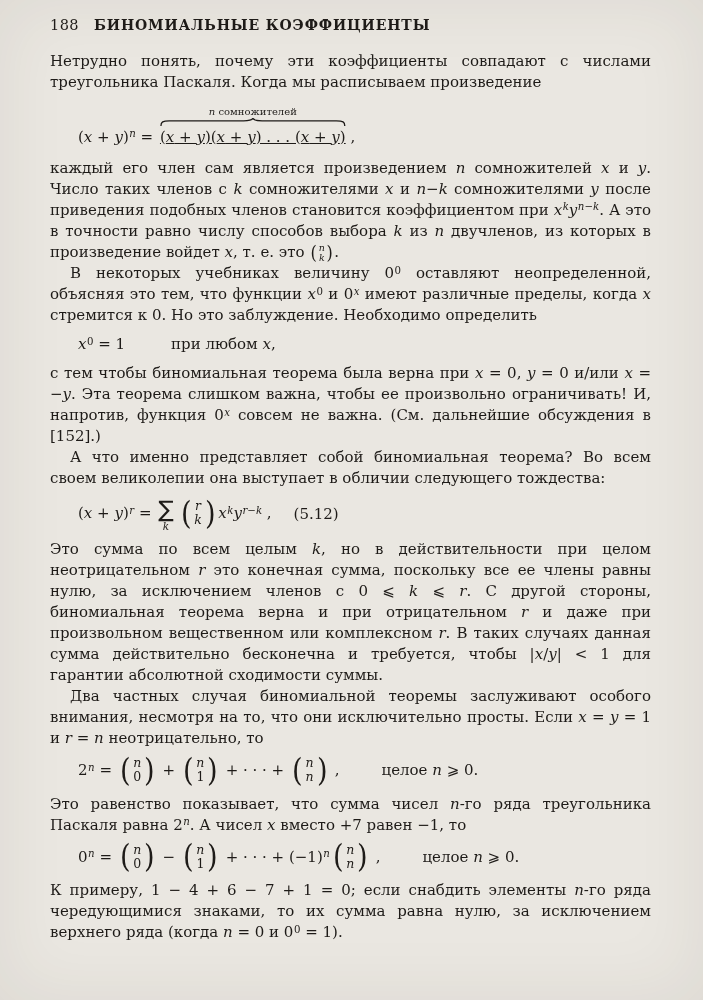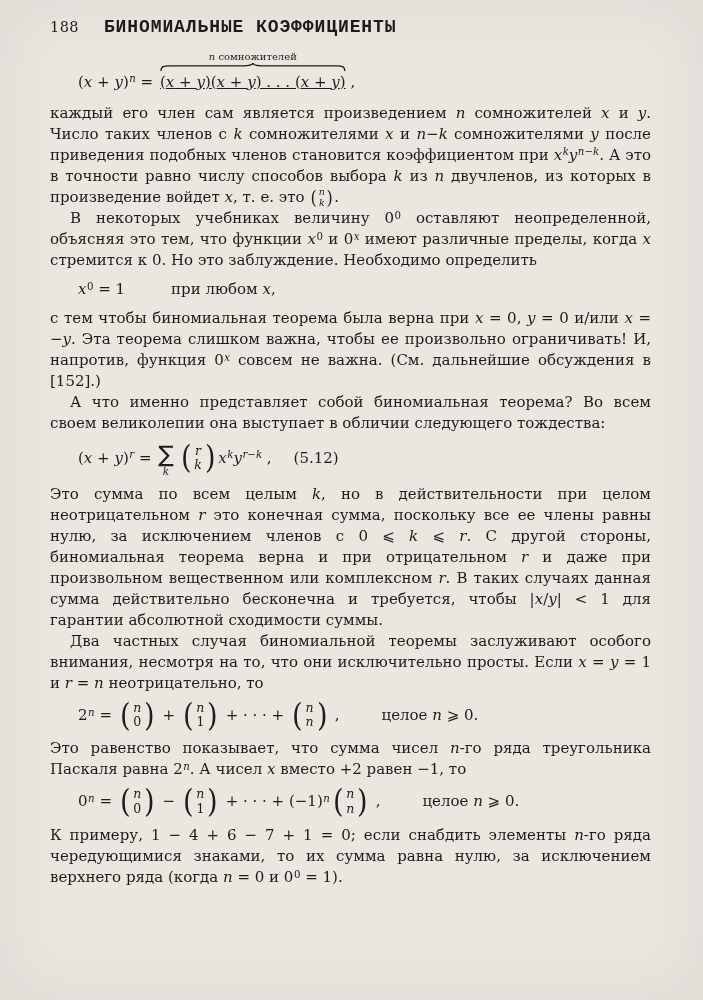--- a/index.html
+++ b/index.html
@@ -13,26 +13,26 @@
     box-sizing:border-box;
     background:#eae7e1;
     box-shadow:inset 0 0 70px rgba(60,50,40,0.08);
     padding:18px 52px 0 50px;
     overflow:hidden;
     color:#1e1b18;
     font-size:15px;
     line-height:1.4;
   }
   .running-head{
-    display:flex;align-items:baseline;gap:25px;
+    display:flex;align-items:baseline;gap:15px;
     margin:0 0 17px 0;
     font-size:14.5px;line-height:1.1;
   }
   .pagenum{letter-spacing:0.4px;}
-  .chapter{font-weight:bold;letter-spacing:0.9px;font-size:18px;font-family:Liberation Mono, monospace;}
+  .chapter{font-weight:bold;letter-spacing:0.9px;font-size:14px;}
   .para{margin:0;text-align:justify;}
   .para.indent{text-indent:20px;}
   .it{font-style:italic;}
   .t{}
   .sup{font-size:0.68em;position:relative;top:-0.45em;line-height:0;margin-left:0.5px;}
   .gap{display:inline-block;height:1px;}
   
   .eq{
     display:flex;align-items:center;
     margin:8px 0 8px 28px;
@@ -61,20 +61,21 @@
 </style>
 </head>
 <body>
 
 <div class="page">
   <header class="running-head">
     <span class="pagenum">188</span>
     <span class="chapter">БИНОМИАЛЬНЫЕ КОЭФФИЦИЕНТЫ</span>
   </header>
   <main>
+      <p class="para"><span class="t">Нетрудно понять, почему эти коэффициенты совпадают с числами треугольника Паскаля. Когда мы расписываем произведение</span></p>
       <div class="eq tall">
         <span class="eq-main"><span class="t">(</span><span class="it">x</span><span class="t"> + </span><span class="it">y</span><span class="t">)</span><span class="sup"><span class="it">n</span></span><span class="t"> = </span><span class="obr"><span class="obr-label"><span class="it">n</span><span class="t"> сомножителей</span></span><svg viewBox="0 0 200 10" preserveAspectRatio="none" class="obr-brace">
               <path d="M1,10 C1,5 3,3.5 10,3.5 L90,3.5 C97,3.5 99,2.5 100,0.5 C101,2.5 103,3.5 110,3.5 L190,3.5 C197,3.5 199,5 199,10" fill="none" stroke="#1e1b18" stroke-width="1.3" vector-effect="non-scaling-stroke"></path>
             </svg><span class="obr-content"><span class="t">(</span><span class="it">x</span><span class="t"> + </span><span class="it">y</span><span class="t">)(</span><span class="it">x</span><span class="t"> + </span><span class="it">y</span><span class="t">) . . . (</span><span class="it">x</span><span class="t"> + </span><span class="it">y</span><span class="t">)</span></span></span><span class="t"> ,</span></span>
       </div>
       <p class="para"><span class="t">каждый его член сам является произведением </span><span class="it">n</span><span class="t"> сомножителей </span><span class="it">x</span><span class="t"> и </span><span class="it">y</span><span class="t">. Число таких членов с </span><span class="it">k</span><span class="t"> сомножителями </span><span class="it">x</span><span class="t"> и </span><span class="it">n</span><span class="t">−</span><span class="it">k</span><span class="t"> сомножителями </span><span class="it">y</span><span class="t"> после приведения подобных членов становится коэффициентом при </span><span class="it">x</span><span class="sup"><span class="it">k</span></span><span class="it">y</span><span class="sup"><span class="it">n</span><span class="t">−</span><span class="it">k</span></span><span class="t">. А это в точности равно числу способов выбора </span><span class="it">k</span><span class="t"> из </span><span class="it">n</span><span class="t"> двучленов, из которых в произведение войдет </span><span class="it">x</span><span class="t">, т. е. это </span><span class="binom inline">
           <span class="p">(</span>
           <span class="st">
             <span class="bt"><span class="it">n</span></span>
             <span class="bb"><span class="it">k</span></span>
@@ -120,21 +121,21 @@
             <span class="p">)</span>
           </span><span class="t"> + · · · + </span><span class="binom">
             <span class="p">(</span>
             <span class="st">
               <span class="bt"><span class="it">n</span></span>
               <span class="bb"><span class="it">n</span></span>
             </span>
             <span class="p">)</span>
           </span><span class="t"> ,</span><span class="gap" style="width: 42px;"></span><span class="t">целое </span><span class="it">n</span><span class="t"> ⩾ 0.</span></span>
       </div>
-      <p class="para"><span class="t">Это равенство показывает, что сумма чисел </span><span class="it">n</span><span class="t">-го ряда треугольника Паскаля равна 2</span><span class="sup"><span class="it">n</span></span><span class="t">. А чисел </span><span class="it">x</span><span class="t"> вместо +2 равен −1, то</span></p>
+      <p class="para"><span class="t">Это равенство показывает, что сумма чисел </span><span class="it">n</span><span class="t">-го ряда треугольника Паскаля равна 2</span><span class="sup"><span class="it">n</span></span><span class="t">. А чисел </span><span class="it">x</span><span class="t"> вместо +7 равен −1, то</span></p>
       <div class="eq">
         <span class="eq-main"><span class="t">0</span><span class="sup"><span class="it">n</span></span><span class="t"> = </span><span class="binom">
             <span class="p">(</span>
             <span class="st">
               <span class="bt"><span class="it">n</span></span>
               <span class="bb"><span class="t">0</span></span>
             </span>
             <span class="p">)</span>
           </span><span class="t"> − </span><span class="binom">
             <span class="p">(</span>

